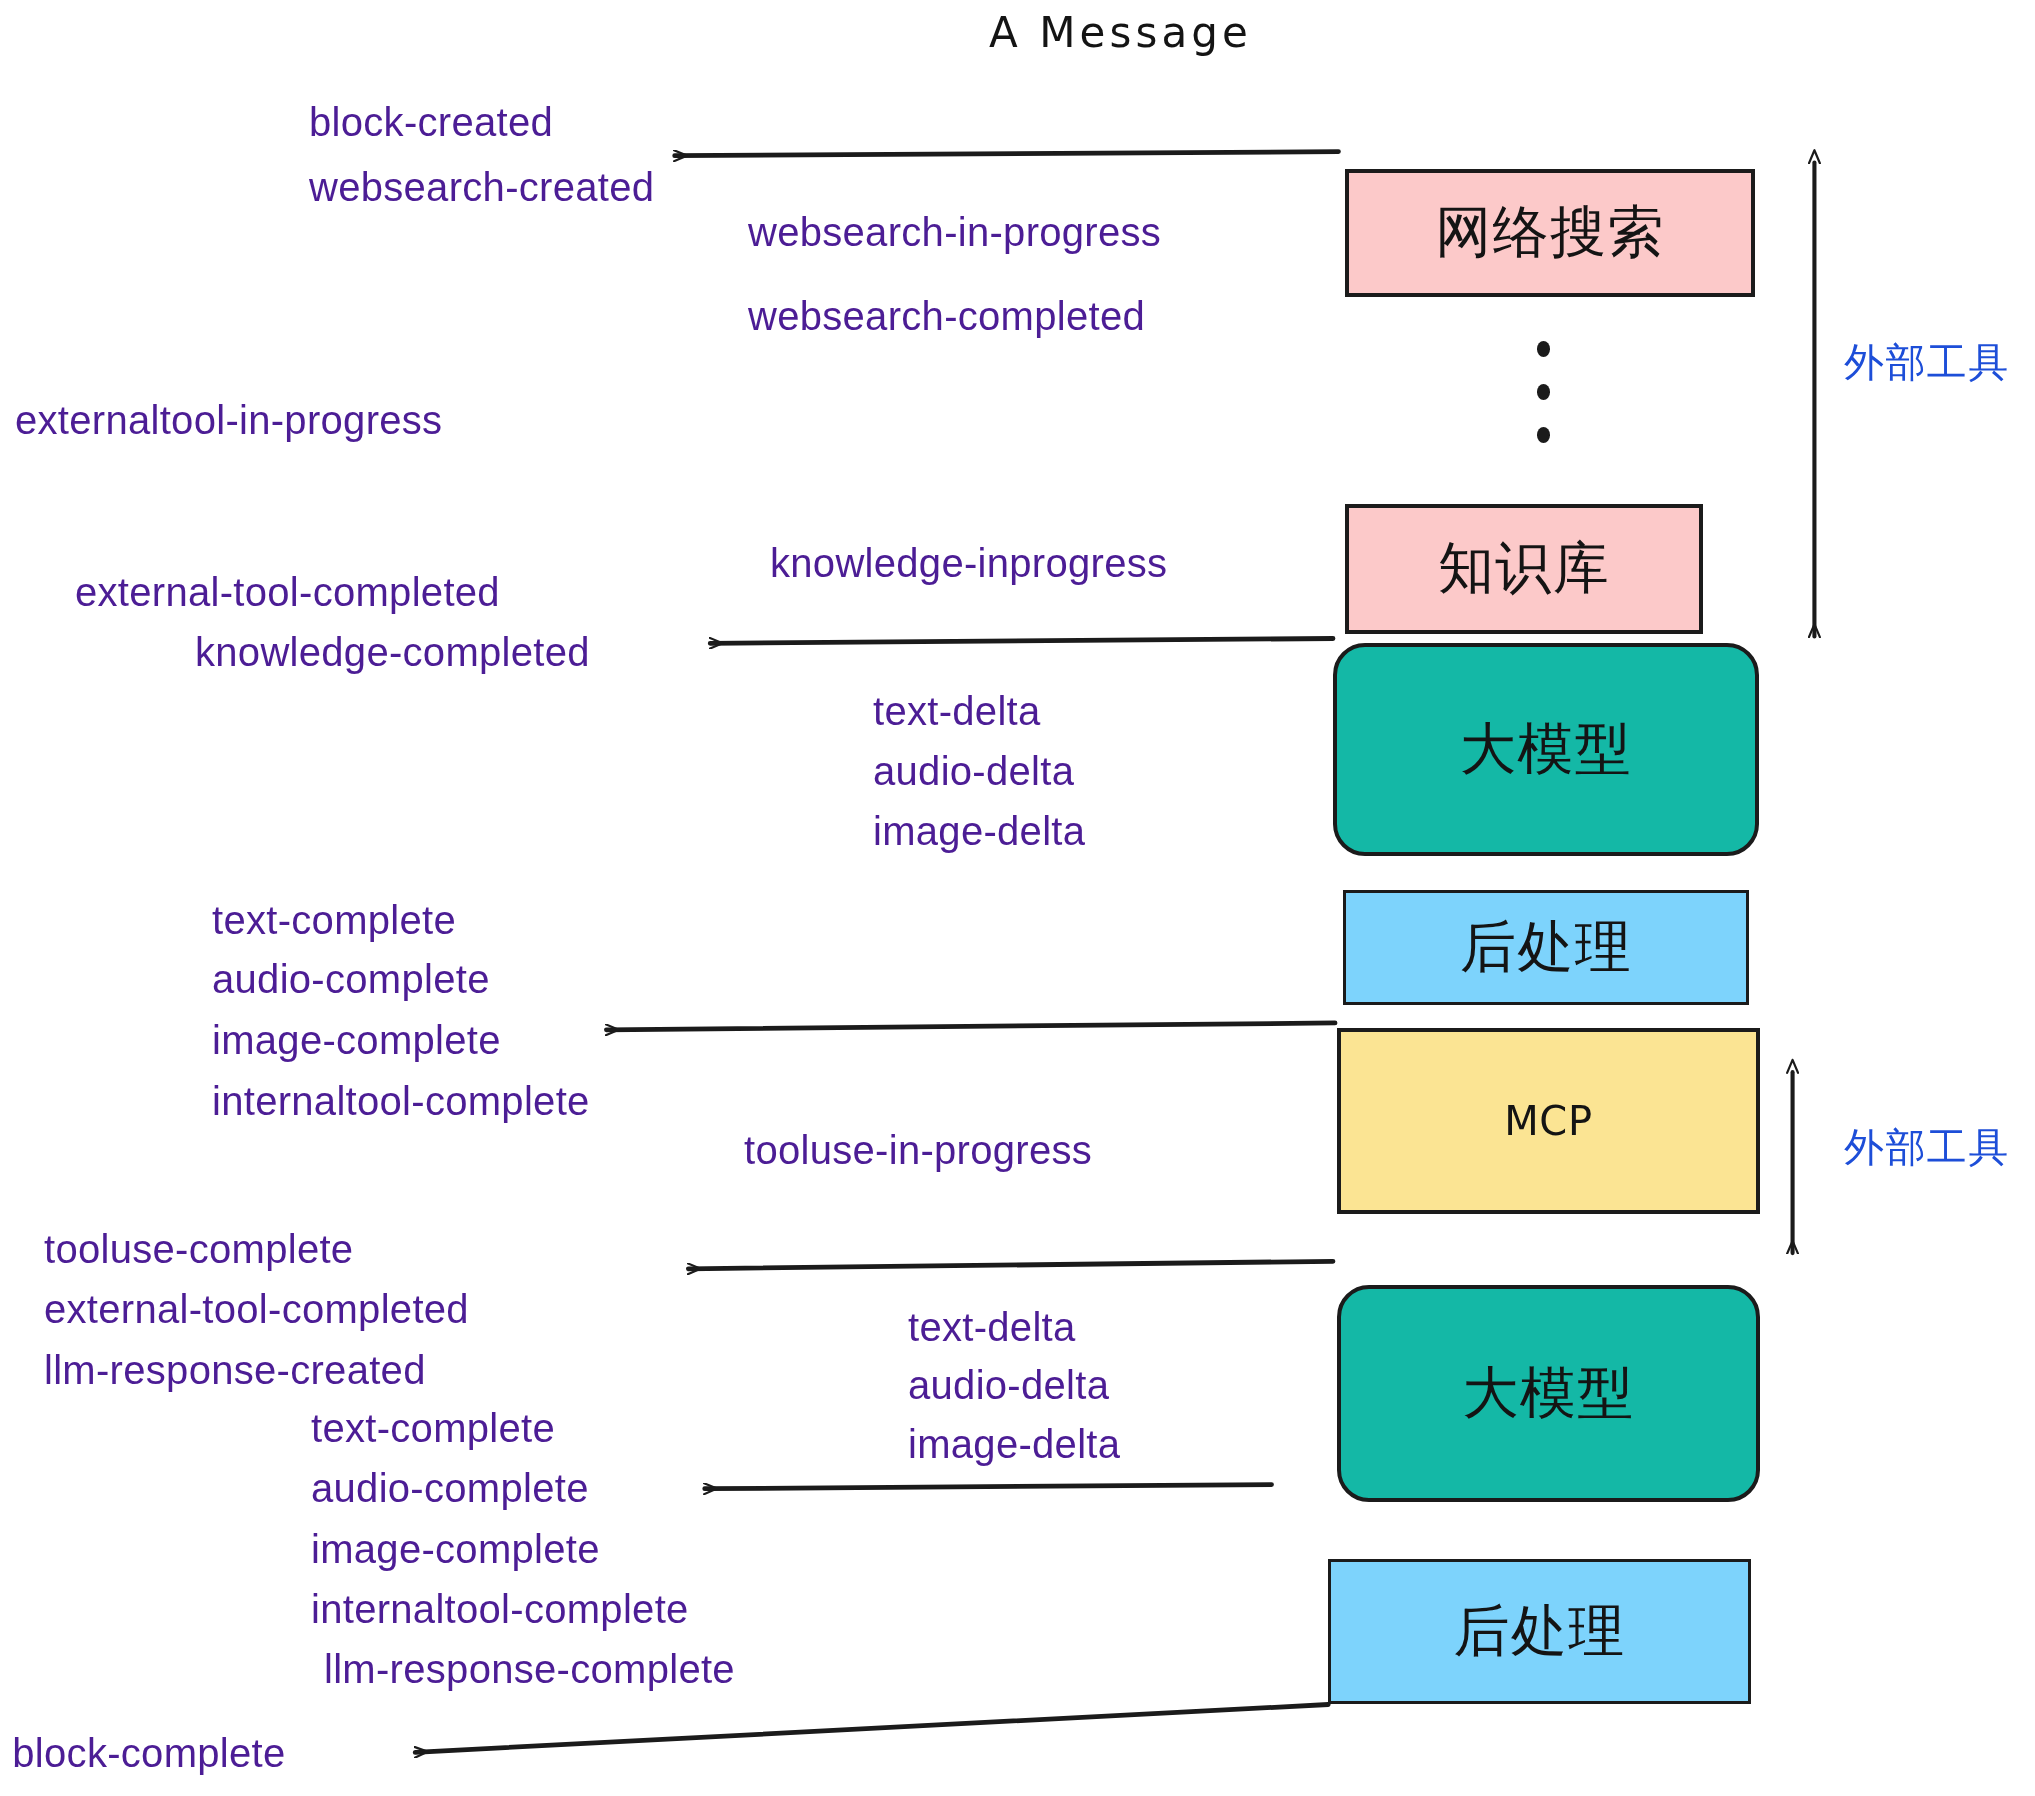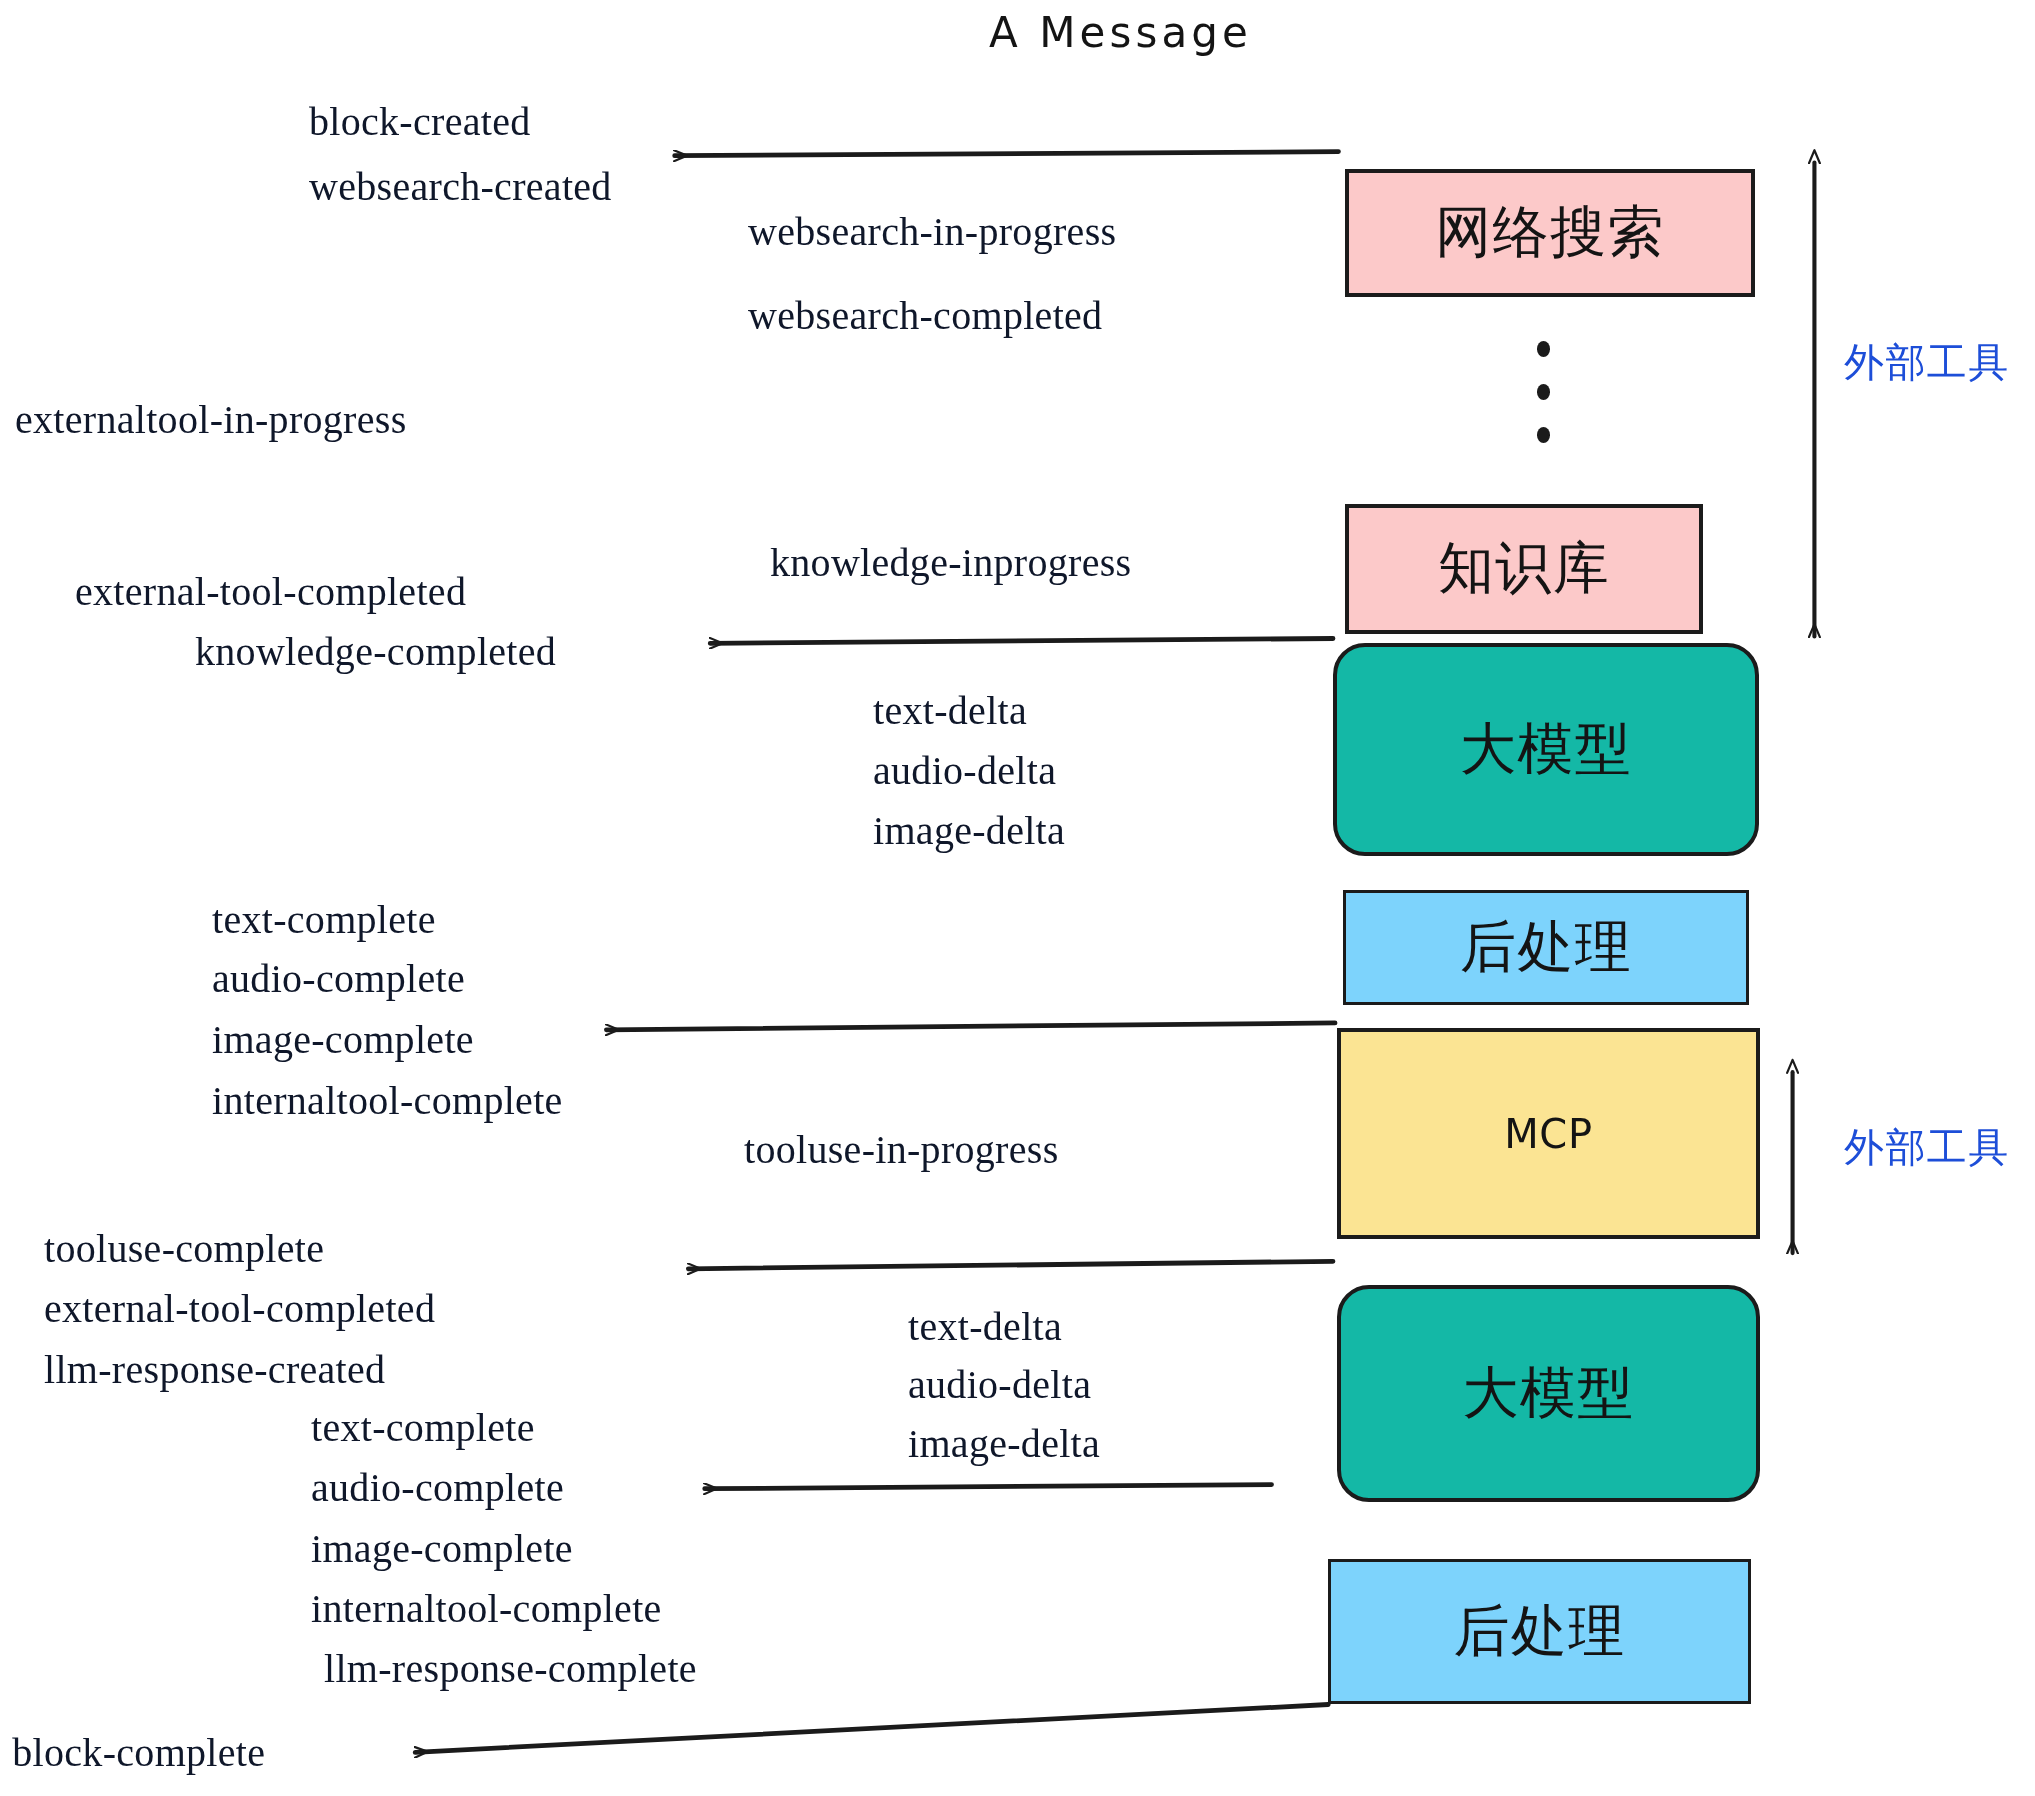--- a/index.html
+++ b/index.html
@@ -18,24 +18,24 @@
   #svg-layer {
     position: absolute;
     left: 0;
     top: 0;
     width: 2035px;
     height: 1796px;
     pointer-events: none;
   }
   .lbl {
     position: absolute;
-    font-family: Liberation Serif, serif;
+    font-family: Liberation Sans, sans-serif;
     font-size: 40px;
     letter-spacing: 0.3px;
-    color: #0f172a;
+    color: #4c1d95;
     white-space: nowrap;
     line-height: 1;
   }
   .title {
     position: absolute;
     font-family: "DejaVu Sans", "Liberation Sans", sans-serif;
     font-size: 42px;
     letter-spacing: 4.1px;
     color: #141414;
     white-space: nowrap;
@@ -114,21 +114,21 @@
       </div>
       <div class="node pink" style="left: 1345px; top: 504px; width: 358px; height: 130px;">
         <span class="node-cn">知识库</span>
       </div>
       <div class="node green" style="left: 1333px; top: 643px; width: 426px; height: 213px;">
         <span class="node-cn">大模型</span>
       </div>
       <div class="node plain" style="left: 1343px; top: 890px; width: 406px; height: 115px;">
         <span class="node-cn">后处理</span>
       </div>
-      <div class="node amber" style="left: 1337px; top: 1028px; width: 423px; height: 211px;">
+      <div class="node amber" style="left: 1337px; top: 1028px; width: 423px; height: 186px;">
         <span class="node-en">MCP</span>
       </div>
       <div class="node green" style="left: 1337px; top: 1285px; width: 423px; height: 217px;">
         <span class="node-cn">大模型</span>
       </div>
       <div class="node plain" style="left: 1328px; top: 1559px; width: 423px; height: 145px;">
         <span class="node-cn">后处理</span>
       </div>
     </div>
   <div id="labels-layer">

